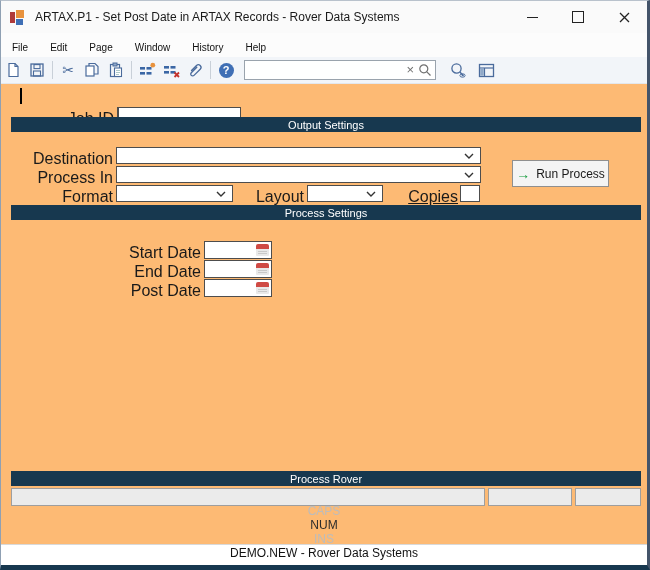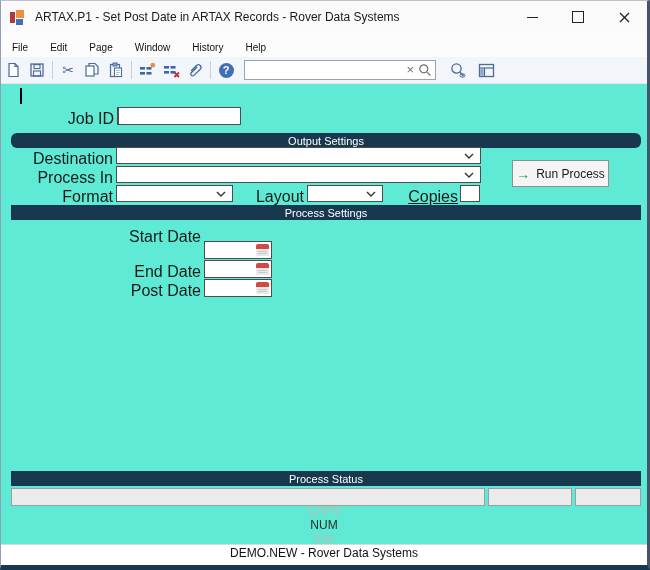--- a/index.html
+++ b/index.html
@@ -1,16 +1,16 @@
 <!DOCTYPE html>
 <html><head>
 <meta charset="utf-8">
 <style>
   html,body{margin:0;padding:0;background:#e8e8e8;font-family:"Liberation Sans",sans-serif;}
-  .window{position:relative;width:650px;height:570px;box-sizing:border-box;background:#5eead4;
+  .window{position:relative;width:650px;height:570px;box-sizing:border-box;background:#fdba74;
     border-top:1px solid #b9c2cc;border-left:1px solid #8fa0b3;border-right:3px solid #44546a;border-bottom:5px solid #17384f;overflow:hidden;}
   
   .titlebar{position:absolute;left:0;top:0;right:0;height:32px;background:#fafafa;display:flex;align-items:center;}
   .app-icon{position:relative;width:17px;height:15px;margin-left:9px;flex:0 0 auto;}
   .app-icon .sq-red{position:absolute;left:0;top:2px;width:5px;height:11px;background:#b03a3a;}
   .app-icon .sq-orange{position:absolute;left:6px;top:0;width:8px;height:8px;background:#e8923d;}
   .app-icon .sq-blue{position:absolute;left:6px;top:9px;width:7px;height:6px;background:#3f6fb5;}
   .title-text{margin-left:8px;font-size:12px;color:#1a1a1a;white-space:nowrap;}
   .winbtns{margin-left:auto;display:flex;height:32px;}
   .winbtn{width:46px;height:32px;display:flex;align-items:center;justify-content:center;}
@@ -178,21 +178,21 @@
           <rect x="2.2" y="5.7" width="3.6" height="7" fill="#8fa8c8"></rect>
         </svg>
     </div>
   </div>
 
   <div class="caret"></div>
 
   <div class="flabel" style="left:40px;top:109px;width:73px;">Job ID</div>
   <input class="tinput" style="left: 116px; top: 106px; width: 124px; height: 18px; border-left: 2px solid rgb(77, 77, 77);" value="">
 
-  <div class="secbar" style="top:132px;border-radius:6px;">Output Settings</div>
+  <div class="secbar" style="top:116px;">Output Settings</div>
 
   <div class="flabel" style="left:0px;top:149px;width:112px;">Destination</div>
   <div class="combo" style="left:115px;top:146px;width:365px;height:17px;">
     <svg width="10" height="6" viewBox="0 0 10 6">
         <path d="M1 1 L5 5 L9 1" fill="none" stroke="#333" stroke-width="1.4"></path>
       </svg>
   </div>
 
   <div class="flabel" style="left:0px;top:168px;width:112px;">Process In</div>
   <div class="combo" style="left:115px;top:165px;width:365px;height:17px;">
@@ -216,21 +216,21 @@
   <div class="flabel" style="left:385px;top:187px;width:72px;text-decoration:underline;">Copies</div>
   <input class="tinput" style="left: 459px; top: 184px; width: 20px; height: 17px; padding: 0px 1px;" value="">
 
   <div class="runbtn">
     <span class="arrow">→</span>
     <span>Run Process</span>
   </div>
 
   <div class="secbar" style="top:204px;">Process Settings</div>
 
-  <div class="flabel" style="left:100px;top:227px;width:100px;text-align:right;">Start Date</div>
+  <div class="flabel" style="left:100px;top:243px;width:100px;text-align:right;">Start Date</div>
   <div class="datefield" style="left:203px;top:240px;width:68px;height:18px;">
     <div class="cal">
         <div class="cal-top"></div>
         <div class="cal-body"></div>
         <div class="cal-lines"></div>
       </div>
   </div>
 
   <div class="flabel" style="left:100px;top:262px;width:100px;">End Date</div>
   <div class="datefield" style="left:203px;top:259px;width:68px;height:18px;">
@@ -243,21 +243,21 @@
 
   <div class="flabel" style="left:100px;top:281px;width:100px;">Post Date</div>
   <div class="datefield" style="left:203px;top:278px;width:68px;height:18px;">
     <div class="cal">
         <div class="cal-top"></div>
         <div class="cal-body"></div>
         <div class="cal-lines"></div>
       </div>
   </div>
 
-  <div class="secbar" style="top:470px;">Process Status</div>
+  <div class="secbar" style="top:470px;">Process Rover</div>
   <div class="statuscell" style="left:10px;width:474px;"></div>
   <div class="statuscell" style="left:487px;width:84px;"></div>
   <div class="statuscell" style="left:574px;width:66px;"></div>
 
   <div class="statusline"></div>
   <div class="statusbar">
     <div class="sb-sep"></div>
     <span class="sb-dim">CAPS</span>
     <span class="sb-on">NUM</span>
     <span class="sb-dim">INS</span>

